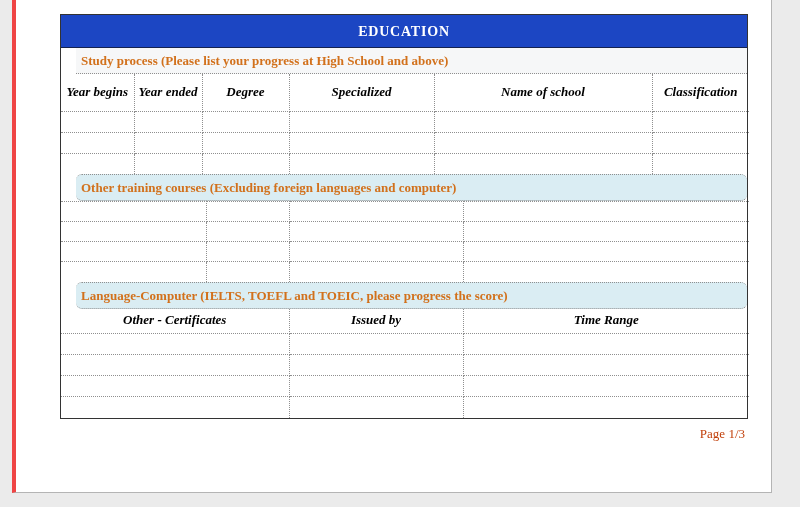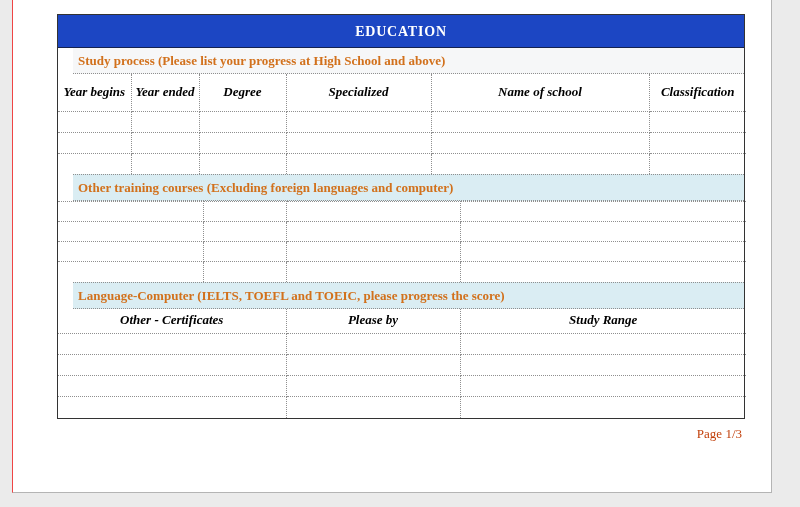--- a/index.html
+++ b/index.html
@@ -8,21 +8,21 @@
     background:#ebebeb;
     font-family:"Liberation Serif", serif;
     overflow:hidden;
     position:relative;
   }
   .page{
     position:absolute;
     left:12px;top:0;
     width:760px;height:493px;
     background:#ffffff;
-    border-left:1px solid #ef4444;
+    border-left:4px solid #ef4444;
     border-right:1px solid #b4b4b4;
     border-bottom:1px solid #b4b4b4;
     box-sizing:border-box;
   }
   .doc{
     width:688px;
     margin:14px 0 0 44px;
     box-sizing:border-box;
     border:1px solid #333333;
   }
@@ -48,20 +48,21 @@
     margin-left:15px;
   }
   .band-light{
     background:#f6f7f8;
     border-bottom:1px dotted #8f8f8f;
   }
   .band-blue{
     background:#daedf3;
     border-top:1px dotted #8f8f8f;
     border-bottom:1px dotted #8f8f8f;
+    border-radius:6px;
   }
   table{
     width:100%;
     border-collapse:collapse;
     table-layout:fixed;
   }
   th,td{
     border:1px dotted #8f8f8f;
     font-size:13px;
     padding:0 4px;
@@ -192,22 +193,22 @@
 
     <table class="t3">
       <colgroup>
         <col style="width:228px">
           <col style="width:174px">
           <col style="width:286px">
       </colgroup>
       <tbody>
           <tr class="hdr">
         <th>Other - Certificates</th>
-        <th>Please by</th>
-        <th>Study Range</th>
+        <th>Issued by</th>
+        <th>Time Range</th>
       </tr>
       <tr class="row">
         <td></td>
             <td></td>
             <td></td>
       </tr>
       <tr class="row">
         <td></td>
             <td></td>
             <td></td>

